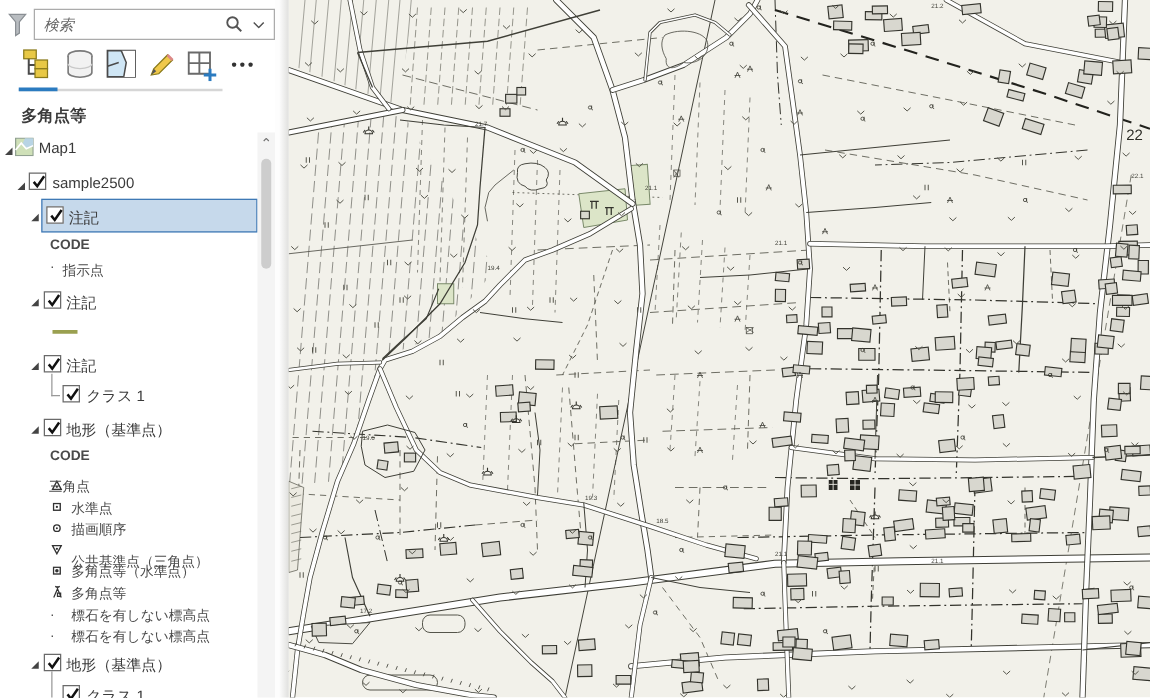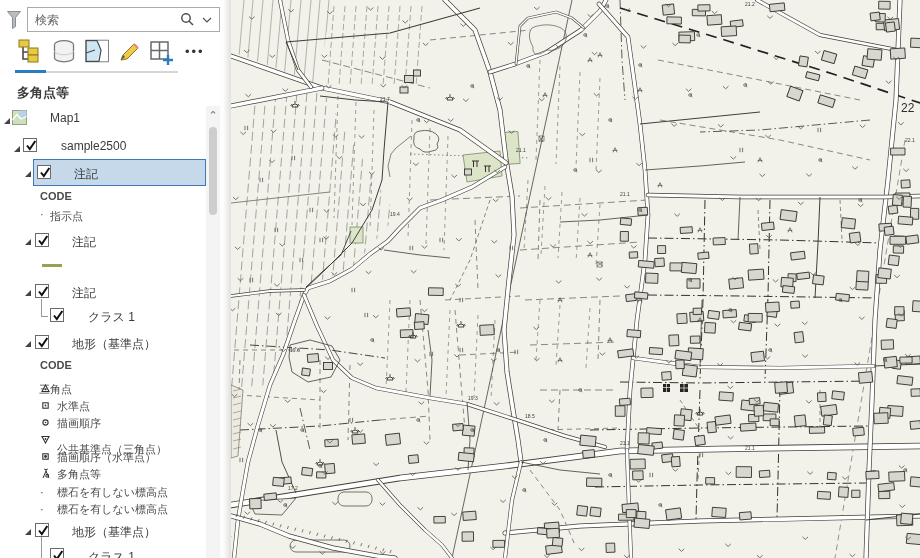--- a/index.html
+++ b/index.html
@@ -1,26 +1,26 @@
 <!DOCTYPE html>
 <html><head><meta charset="utf-8">
 <style>
 * { margin:0; padding:0; box-sizing:border-box; }
 body { width:920px; height:558px; overflow:hidden; font-family:"Liberation Sans", sans-serif; background:#fff; -webkit-font-smoothing:antialiased; }
 #panel { position:absolute; left:0; top:0; width:222px; height:558px; background:#ffffff; }
 #funnel { position:absolute; left:6px; top:9px; }
 #searchbox { position:absolute; left:27px; top:7px; width:193px; height:25px; background:#fff; border:1px solid #ababab; }
-#searchph { position:absolute; left:7px; top:4px; font-size:12px; color:#666;text-align:right; }
+#searchph { position:absolute; left:7px; top:4px; font-style:italic; font-size:12px; color:#666;text-align:right; }
 #tabicons { position:absolute; left:0; top:38px; width:222px; height:28px; }
 #tabicons svg { position:absolute; top:0; }
 #dots { position:absolute; left:185px; top:6px; font-size:13px; color:#333; letter-spacing:2px; }
 #tabline { position:absolute; left:15px; top:71px; width:163px; height:2px; background:#d6d6d6; }
 #tablineblue { width:31px; height:3px; background:#2b7bc0; margin-top:-1px; }
 #paneltitle { position:absolute; left:17px; top:84px; font-size:13px; font-weight:bold; color:#3c3c3c; }
-#tree .t { position:absolute; font-size:12px; color:#3a3a3a; white-space:nowrap;margin-left:19px; }
+#tree .t { position:absolute; font-size:12px; color:#3a3a3a; white-space:nowrap; }
 #tree .tc { position:absolute; font-size:11px; color:#4a4a4a; white-space:nowrap;font-weight:bold; }
 #tree .ts { position:absolute; font-size:11px; color:#4a4a4a; white-space:nowrap; }
 .cb { position:absolute; width:14px; height:14px; background:#fff; border:1.5px solid #6a6a6a; z-index:2 }
 .cb svg { position:absolute; left:0.5px; top:0.5px; }
 #selrow { position:absolute; left:33px; top:159px; width:173px; height:27px; background:#c6d9eb; border:1px solid #3f79b5; z-index:0 }
 #vscroll { position:absolute; left:206px; top:106px; width:14px; height:452px; background:#f4f4f4; }
 #vsarrow { color:#707070; font-size:11px; text-align:center; height:16px; line-height:18px; }
 #vsthumb { position:absolute; left:3px; top:21px; width:8px; height:88px; background:#cdcdcd; border-radius:4px; }
 #divider { position:absolute; left:220px; top:0; width:11px; height:558px; background:linear-gradient(90deg,#fdfdfd 30%,#e0e0de); }
 #mapwrap { position:absolute; left:231px; top:0; width:689px; height:481px; }
@@ -158,21 +158,21 @@
 <span class="ts" style="left:57px;top:416px">描画順序</span>
 <svg style="position:absolute;left:41px;top:435px" width="9" height="9" viewBox="0 0 9 9">
         <path d="M4.5 8 L8 1.5 H1 Z" fill="none" stroke="#333" stroke-width="1.1"></path>
         <circle cx="4.5" cy="4" r="0.9" fill="#333"></circle>
       </svg>
 <span class="ts" style="left:57px;top:442px">公共基準点（三角点）</span>
 <svg style="position:absolute;left:42px;top:453px" width="7" height="7" viewBox="0 0 7 7">
         <rect x="0.8" y="0.8" width="5.4" height="5.4" fill="none" stroke="#333" stroke-width="1.1"></rect>
         <circle cx="3.5" cy="3.5" r="1.4" fill="#333"></circle>
       </svg>
-<span class="ts" style="left:57px;top:450px">描画順序（水準点）</span>
+<span class="ts" style="left:57px;top:450px">多角点等（水準点）</span>
 <svg style="position:absolute;left:41px;top:468px" width="10" height="11" viewBox="0 0 10 11">
         <path d="M2 10 L5 3 L8 10 M5 3 V1 M3.2 1 q1.8 1.6 3.6 0 M5 6.5 h2.5 v2.5 h-2.5 z" fill="none" stroke="#333" stroke-width="1"></path>
       </svg>
 <span class="ts" style="left:57px;top:467px">多角点等</span>
 <span class="ts" style="left:40px;top:486px">·</span>
 <span class="ts" style="left:57px;top:485px">標石を有しない標高点</span>
 <span class="ts" style="left:40px;top:503px">·</span>
 <span class="ts" style="left:57px;top:502px">標石を有しない標高点</span>
 <svg style="position:absolute;left:24px;top:528px" width="8" height="8" viewBox="0 0 8 8">
         <path d="M7 1 v6 h-6 z" fill="#444"></path>

